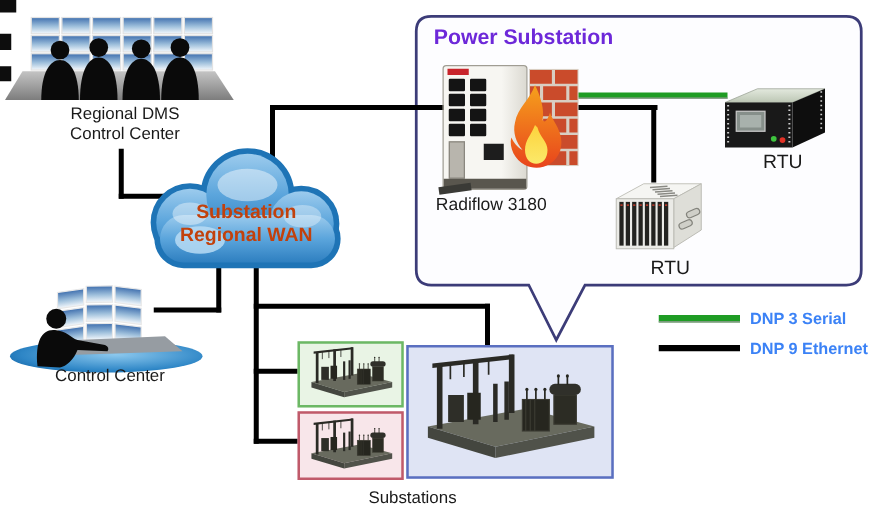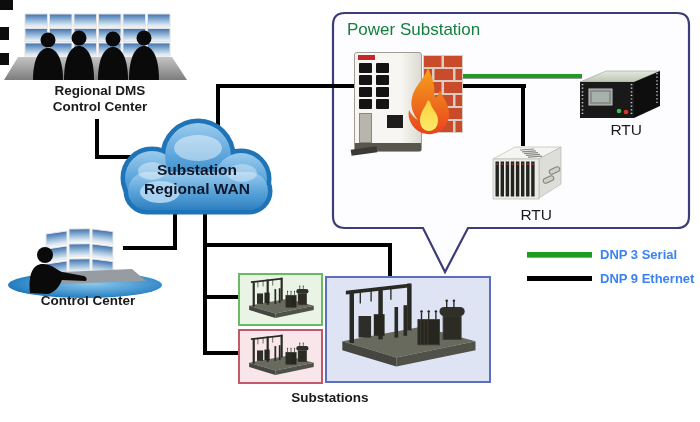--- a/index.html
+++ b/index.html
@@ -1,26 +1,26 @@
 <!DOCTYPE html>
 <html><head>
 <meta charset="utf-8">
 <style>
   html,body{margin:0;padding:0;background:#fff;}
   #canvas{position:relative;width:700px;height:422px;background:#fff;overflow:hidden;
           font-family:"Liberation Sans",sans-serif;}
   .abs{position:absolute;}
   .wire{position:absolute;background:#000;}
   .wire-green{position:absolute;background:#1f9c24;border-bottom:1px solid #9a9a9a;}
-  .lbl{position:absolute;font-size:13.5px;line-height:16px;color:#1a1a1a;text-align:center;font-weight:bold;}
+  .lbl{position:absolute;font-size:13.5px;line-height:16px;color:#1a1a1a;text-align:center;}
   .lbl span{display:block;}
   .rtu-lbl{position:absolute;font-size:15.5px;color:#1a1a1a;text-align:right;}
-  .title{position:absolute;font-size:17px;color:#15803d;}
+  .title{position:absolute;font-size:17px;color:#6d28d9;font-weight:bold;}
   .cloud-text{position:absolute;left:137px;top:160px;width:120px;text-align:center;
-              font-size:15.5px;font-weight:bold;color:#0f172a;line-height:19px;}
+              font-size:15.5px;font-weight:bold;color:#c2410c;line-height:19px;}
   .cloud-text span{display:block;}
   .legend-label{position:absolute;font-size:13px;font-weight:bold;color:#3b82f6;}
   .sub-box{position:absolute;box-sizing:border-box;display:flex;align-items:center;justify-content:center;}
   .sub-green{left:238px;top:273px;width:85px;height:53px;border:2px solid #6cb865;background:#e9f4e5;}
   .sub-red{left:238px;top:329px;width:85px;height:55px;border:2px solid #c05a6a;background:#f8e6ea;}
   .sub-blue{left:325px;top:276px;width:166px;height:107px;border:2px solid #5a6fc0;background:#dfe4f4;}
   
   .radiflow{position:absolute;left:354px;top:52px;width:66px;height:98px;
             background:linear-gradient(90deg,#f7f6f2 70%,#dcdad2);border:1px solid #a09d93;border-radius:3px;}
   .rf-logo{position:absolute;left:3px;top:2px;width:17px;height:5px;background:#c8242b;}
@@ -264,20 +264,21 @@
           <stop offset="1" stop-color="#e8441c"></stop>
       </linearGradient>
       <linearGradient id="flameI" x1="0" y1="0" x2="0" y2="1">
         <stop offset="0" stop-color="#fdd33c"></stop>
           <stop offset="1" stop-color="#fbe96a"></stop>
       </linearGradient>
     </defs>
     <path fill="url(#flameO)" d="M24,2 C20,14 10,20 8,32 C6,40 9,48 14,54 C10,52 7,48 5,44 C3,52 8,62 16,66 C22,69 30,69 36,65 C44,60 47,50 44,41 C42,34 38,30 36,24 C34,30 32,33 30,30 C32,22 28,10 24,2 Z"></path>
     <path fill="url(#flameI)" d="M24,34 C21,42 16,46 16,54 C16,61 20,65 25,65 C30,65 34,61 34,54 C34,47 28,44 26,36 Z"></path>
   </svg>
+  <div class="lbl" style="left:343px;top:155px;width:100px;font-size:14px">Radiflow 3180</div>
 
   <svg class="abs" style="left:576px;top:56px" width="88" height="66" viewBox="0 0 88 66">
     <defs>
       <linearGradient id="rtuTop" x1="0" y1="0" x2="0" y2="1">
         <stop offset="0" stop-color="#e3e9de"></stop>
           <stop offset="1" stop-color="#bcc6b4"></stop>
       </linearGradient>
     </defs>
     <polygon points="4,26 58,26 84,15 30,15" fill="url(#rtuTop)" stroke="#9aa294" stroke-width="0.6"></polygon>
     <polygon points="58,26 84,15 84,50 58,62" fill="#0e0e0e"></polygon>

